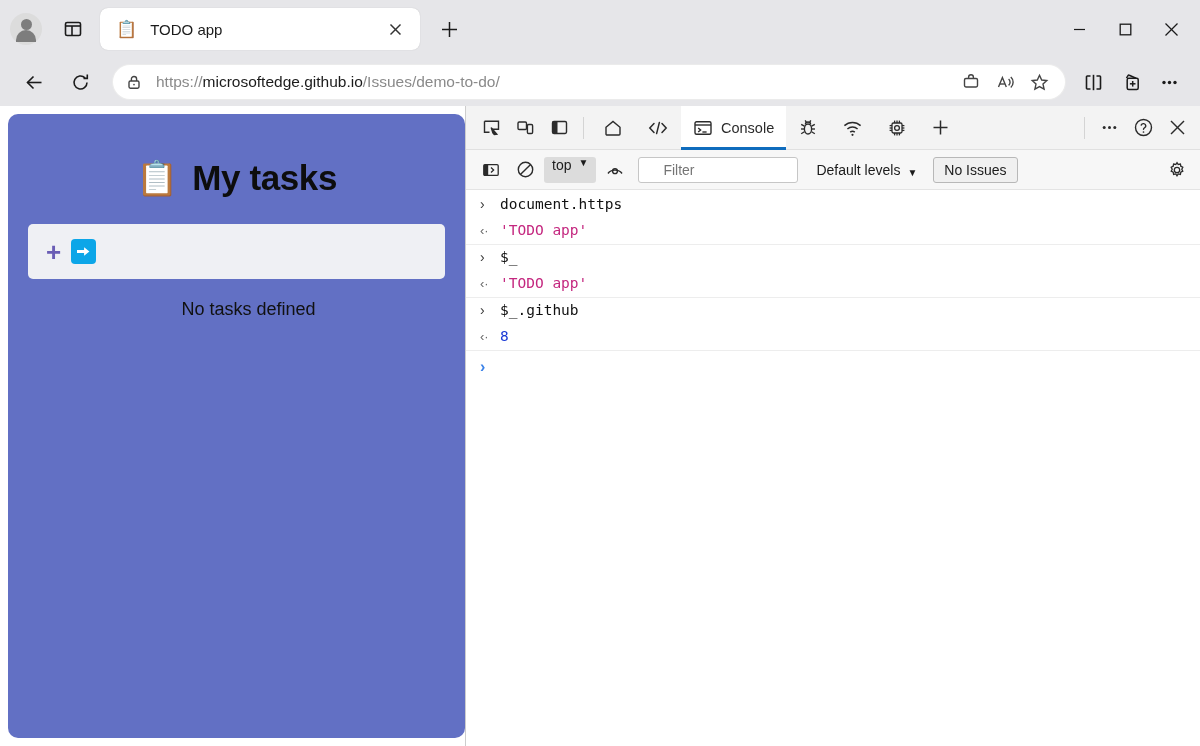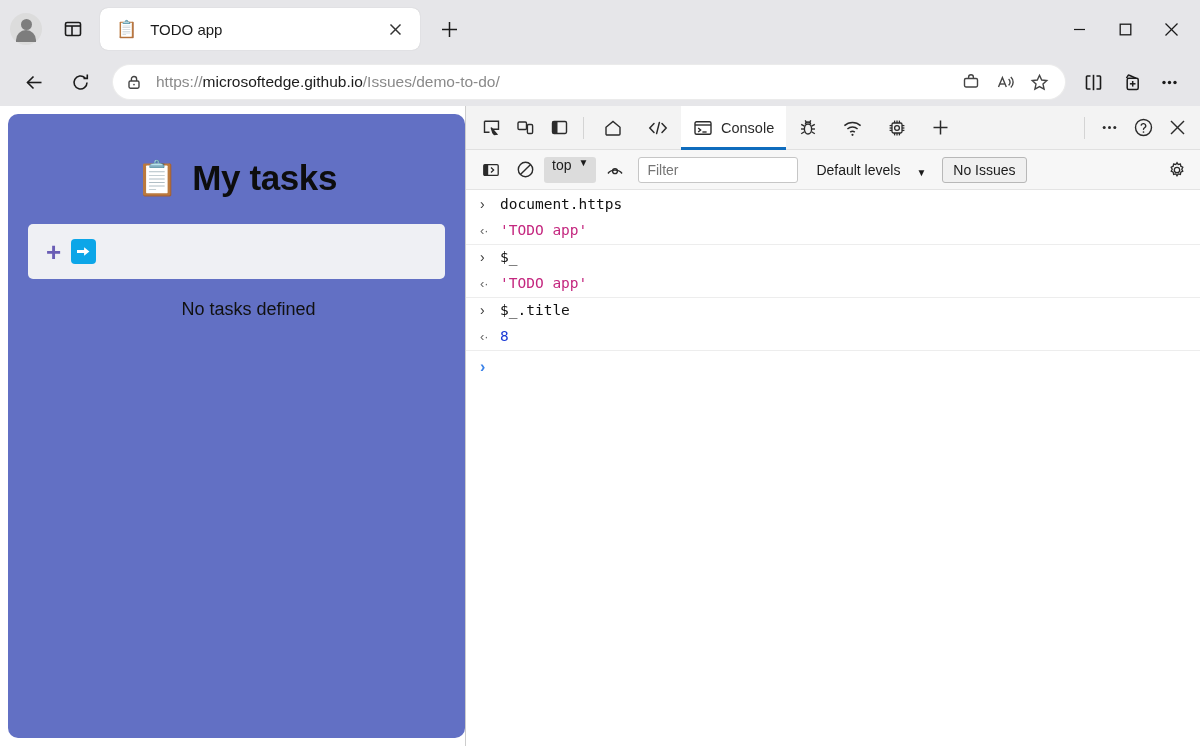--- a/index.html
+++ b/index.html
@@ -219,26 +219,26 @@
     display: flex; align-items: flex-start; gap: 7px;
     background: #dcdcdc; border-radius: 3px;
     height: 26px; padding: 0 8px;
     font-size: 14px; color: #1b1b1b; flex: 0 0 auto;
   }
   .filter-input {
     width: 160px; height: 26px;
     background: #ffffff;
     border: 1px solid #c6c6c6; border-radius: 3px;
     font-size: 14px; color: #a0a0a0;
-    padding: 0 8px;
+    padding: 0 24px;
     font-family: "Liberation Sans", sans-serif;
     margin-left: 4px;
   }
   .levels {
-    display: flex; align-items: flex-end; gap: 16px;
+    display: flex; align-items: flex-end; gap: 7px;
     font-size: 14px; color: #1b1b1b;
     margin-left: 14px; flex: 0 0 auto;
   }
   .issues-btn {
     height: 26px; padding: 0 10px;
     border: 1px solid #b8b8b8; border-radius: 3px;
     background: #f0f0f0;
     display: flex; align-items: center;
     font-size: 14px; color: #1b1b1b;
     margin-left: 12px; flex: 0 0 auto;
@@ -612,21 +612,21 @@
           </div>
           <div class="con-line">
             <span class="gutter out">‹·</span>
             <span class="val-string">'TODO app'</span>
           </div>
         </div>
 
         <div class="con-group">
           <div class="con-line">
             <span class="gutter in">›</span>
-            <span class="code-in">$_.title</span>
+            <span class="code-in">$_.github</span>
           </div>
           <div class="con-line">
             <span class="gutter out">‹·</span>
             <span class="val-number">8</span>
           </div>
         </div>
 
         <div class="con-line con-prompt">
           <span class="gutter prompt">›</span>
           <span class="code-in"></span>

